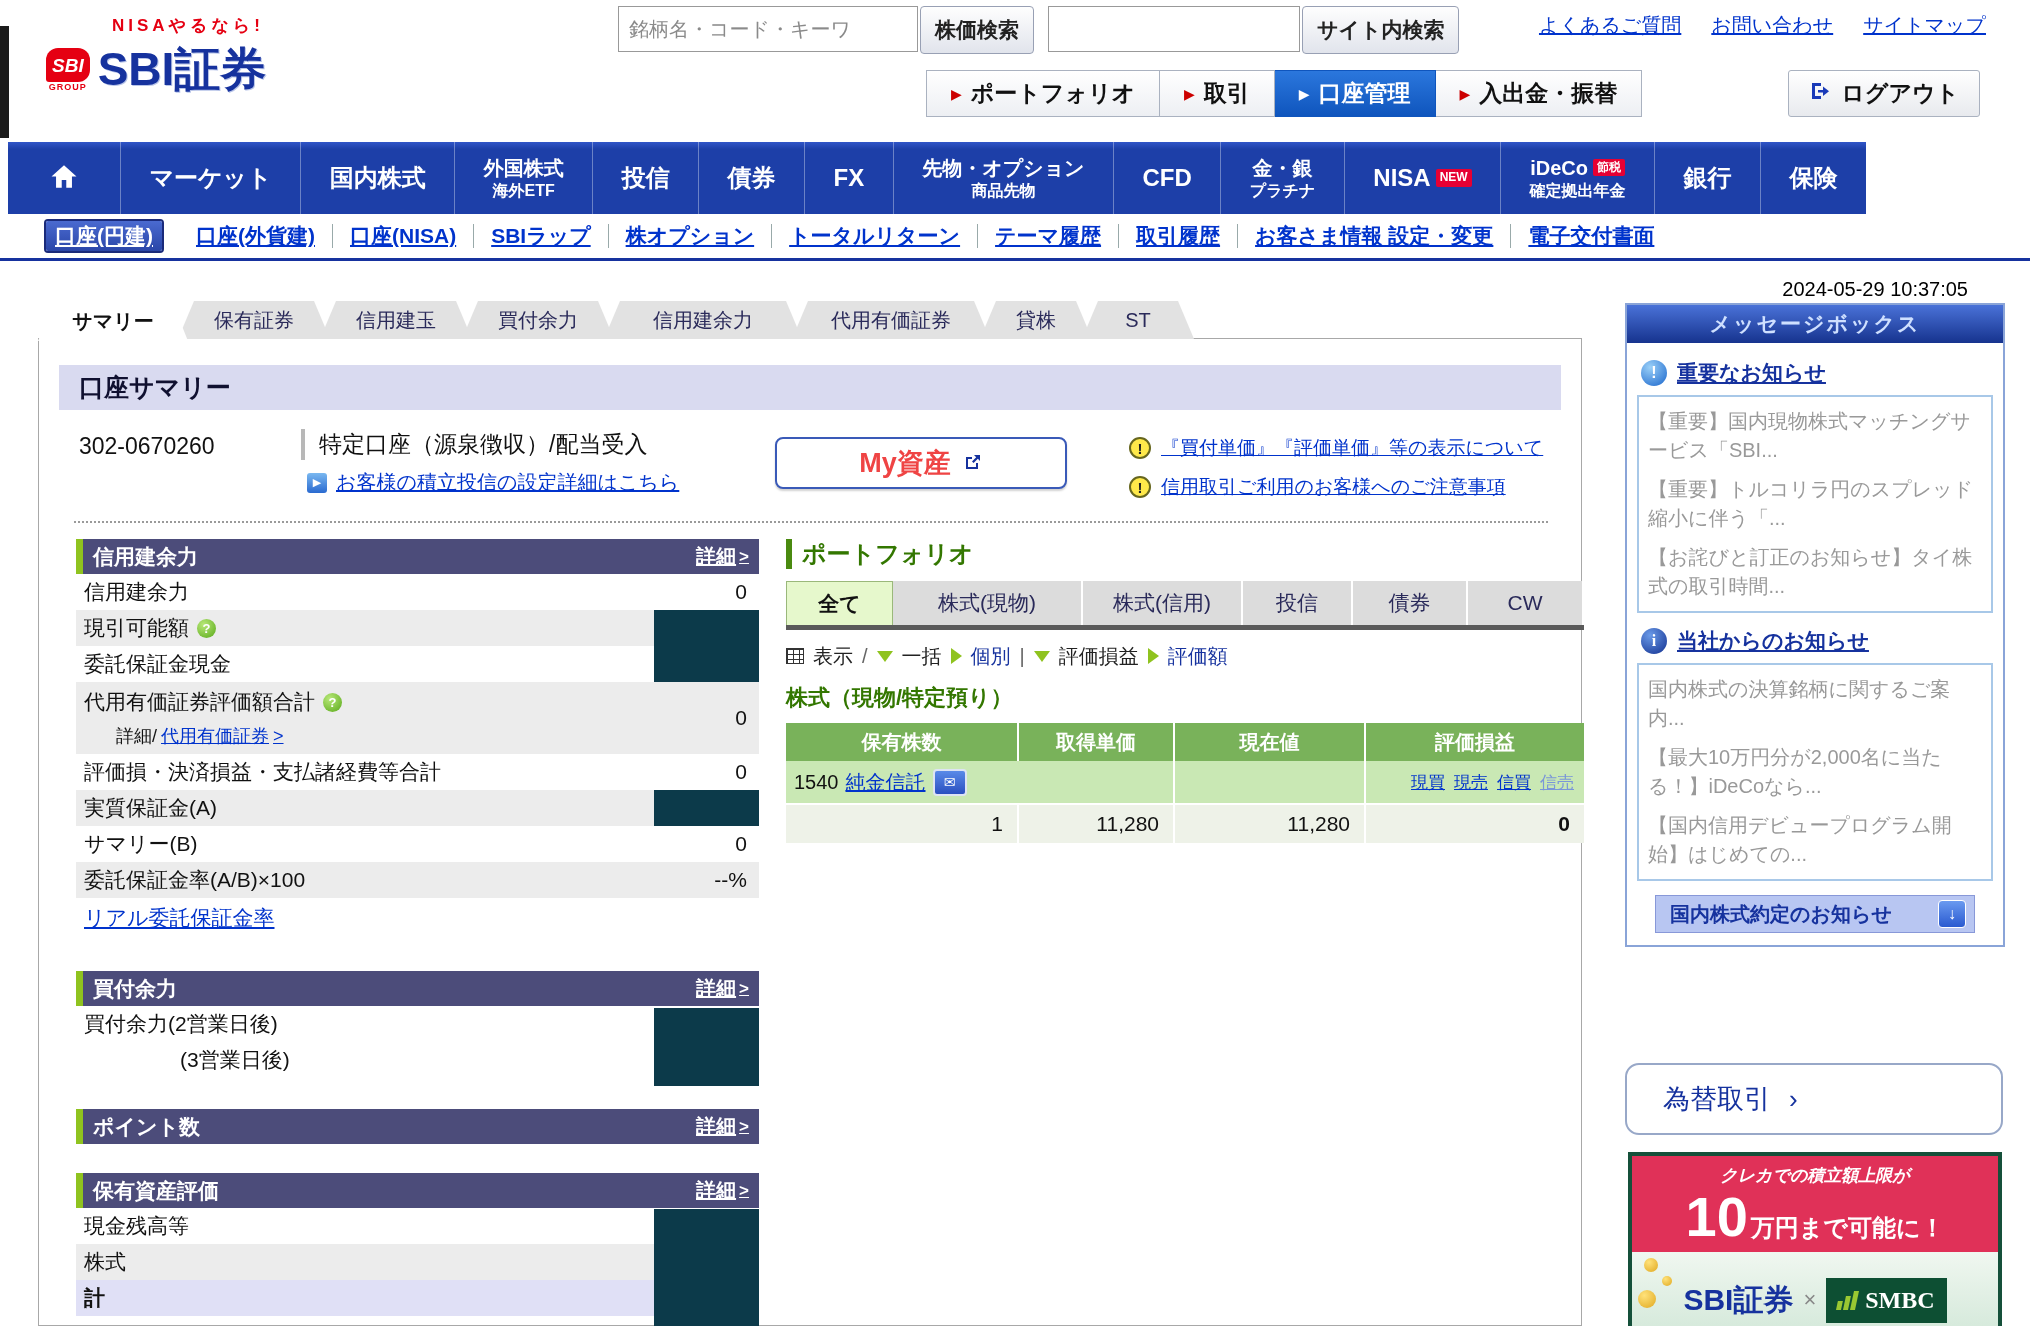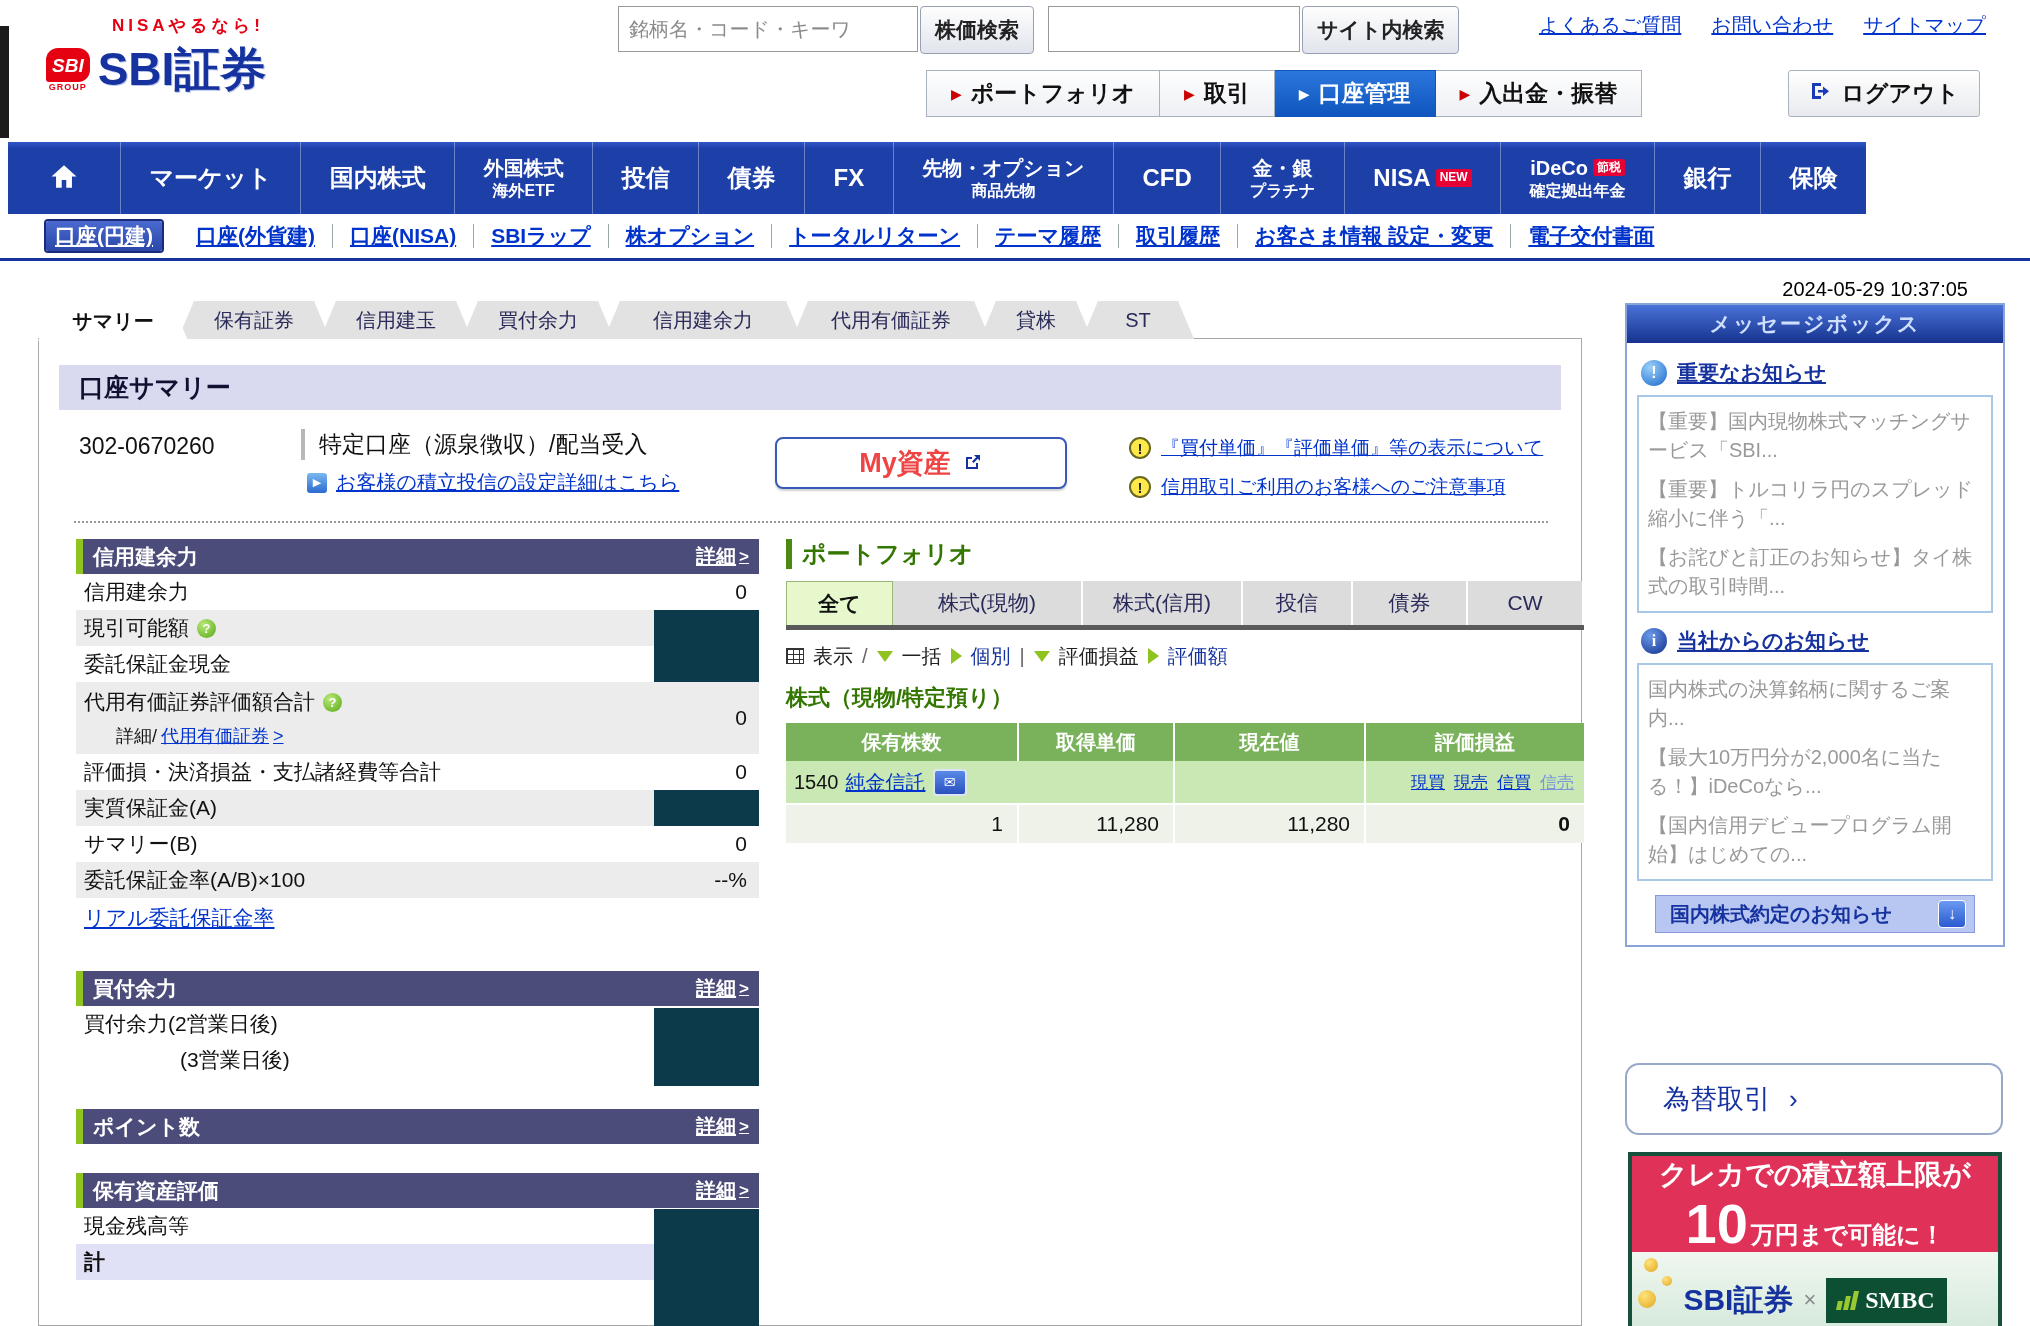--- a/index.html
+++ b/index.html
@@ -173,21 +173,21 @@
          color:#fff;font-size:16px;font-weight:bold;display:flex;align-items:center;justify-content:center;}
   .fx-btn{position:absolute;left:1625px;top:1063px;width:378px;height:72px;background:#fff;border:2px solid #98a8c8;
           border-radius:14px;display:flex;align-items:center;gap:18px;padding-left:36px;box-sizing:border-box;
           font-size:27px;color:#16329e;font-family:inherit;}
   .fx-chev{font-size:26px;color:#16329e;}
 
   .ad{position:absolute;left:1628px;top:1152px;width:374px;height:200px;border:4px solid #15503a;box-sizing:border-box;
       background:#dfeede;}
   .ad-top{height:96px;background:#e03158;display:flex;flex-direction:column;align-items:center;justify-content:center;
           color:#fff;font-weight:bold;gap:2px;}
-  .ad-l1{font-size:28px;}
+  .ad-l1{font-size:17px;font-style:italic;}
   .ad-l2{display:flex;align-items:baseline;font-size:24px;}
   .ad-amount{font-size:56px;line-height:1;margin-right:3px;}
   .ad-bottom{position:relative;height:96px;background:linear-gradient(#f0f7f0,#cfe6d6);display:flex;align-items:center;
              justify-content:center;gap:10px;}
   .ad-brand1{font-size:30px;font-weight:bold;color:#16329e;}
   .ad-x{font-size:22px;color:#888;}
   .smbc{background:#0d4f33;color:#fff;font-size:24px;font-weight:bold;padding:9px 12px;display:flex;align-items:center;gap:8px;
         font-family:"Liberation Serif",serif;}
   .smbc-bars{display:flex;align-items:flex-end;gap:2px;transform:skewX(-12deg);}
   .smbc-bars i{display:block;width:5px;background:#9ac832;}
@@ -466,20 +466,23 @@
         <div class="sec-head">
           <span class="sec-title">保有資産評価</span>
           <a class="sec-detail">
             <span>詳細</span>
             <span class="chev">&gt;</span>
           </a>
         </div>
         <div class="lrow">
           <span>現金残高等</span>
         </div>
+        <div class="lrow alt">
+          <span>株式</span>
+        </div>
         <div class="lrow sum">
           <span>計</span>
         </div>
         <div class="redact" style="top:36px;height:130px;"></div>
       </div>
     </div>
 
     <div class="mid-col">
       <div class="pf-title">ポートフォリオ</div>
 

